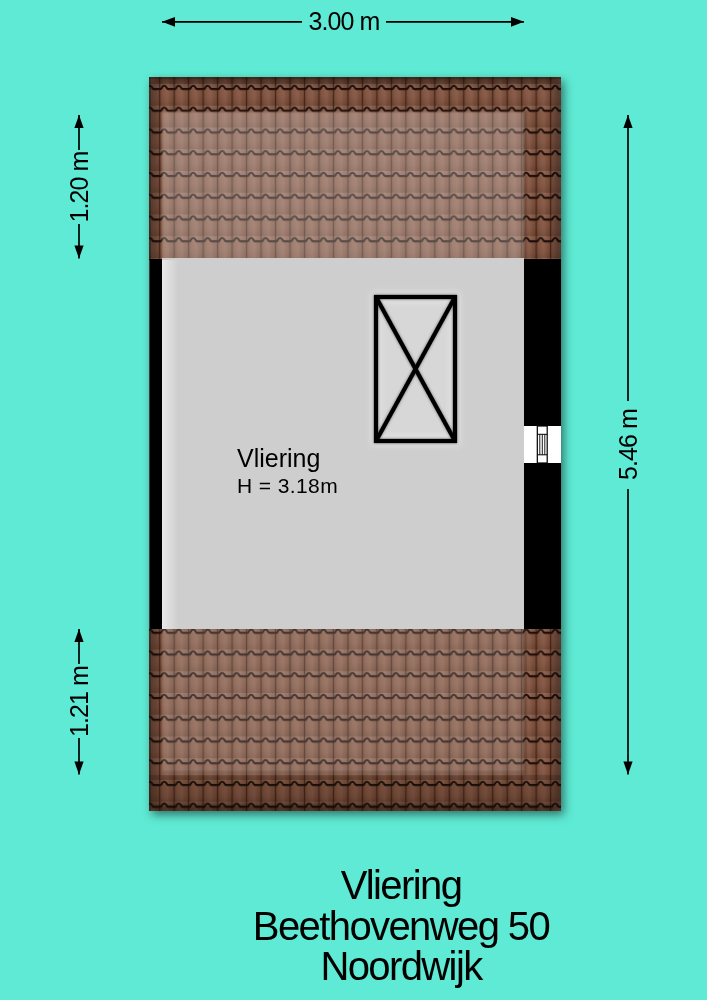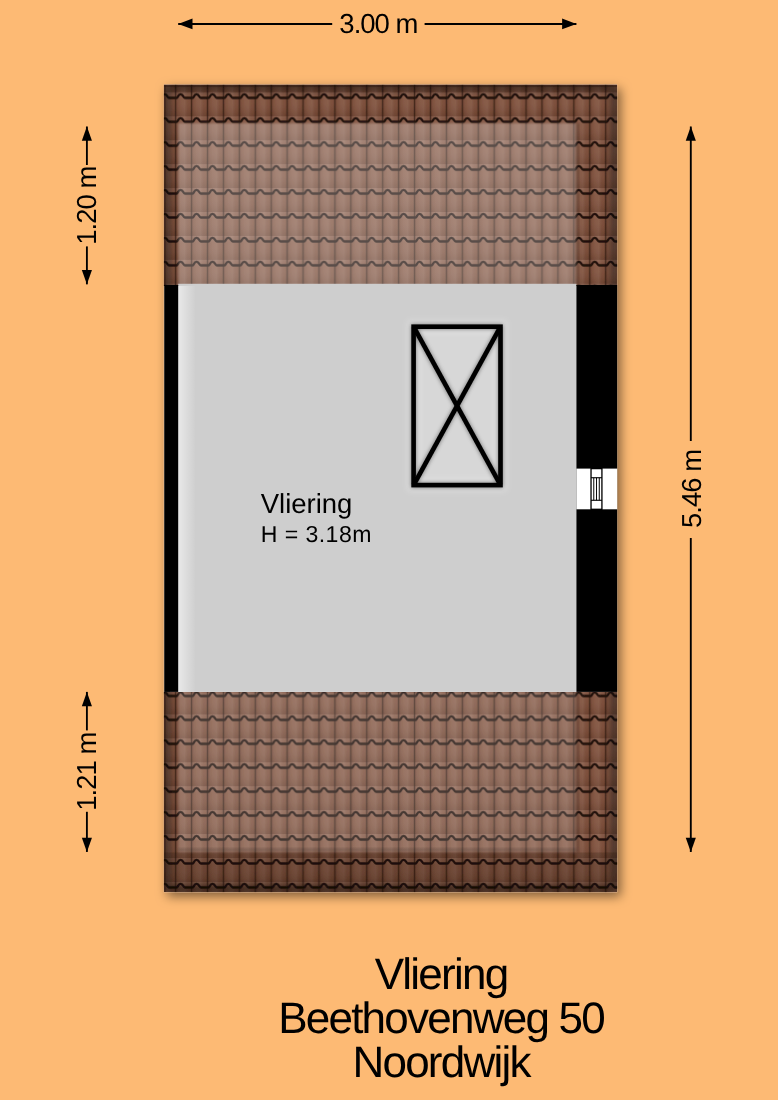--- a/index.html
+++ b/index.html
@@ -1,16 +1,16 @@
 <!DOCTYPE html>
 <html><head>
 <meta charset="utf-8">
 <style>
   html,body{margin:0;padding:0;background:#ffffff;}
-  #page{position:relative;width:707px;height:1000px;background:#fdba74;font-family:"Liberation Sans",sans-serif;overflow:hidden;}
+  #page{position:relative;width:707px;height:1000px;background:#5eead4;font-family:"Liberation Sans",sans-serif;overflow:hidden;}
   svg{position:absolute;left:0;top:0;}
   text{font-family:"Liberation Sans",sans-serif;fill:#000;}
 </style>
 </head>
 <body>
 <div id="page">
 <svg width="707" height="1000" viewBox="0 0 707 1000">
 <defs>
 
   <linearGradient id="tileShade" x1="0" y1="0" x2="1" y2="0">

